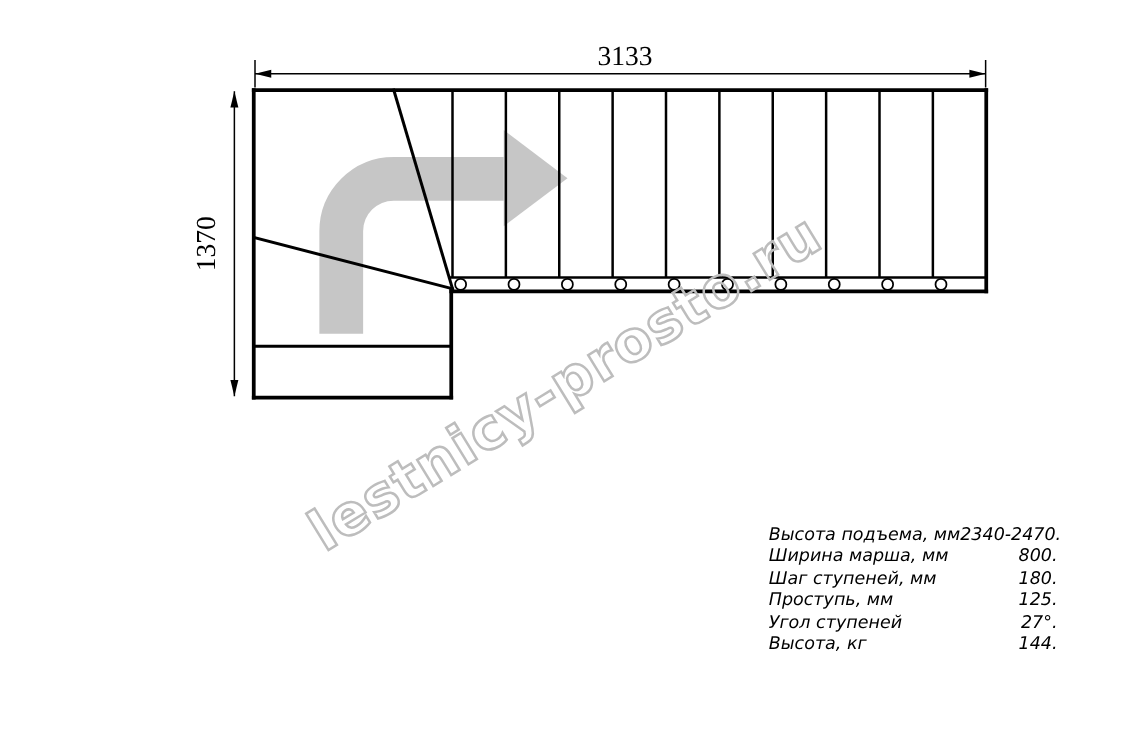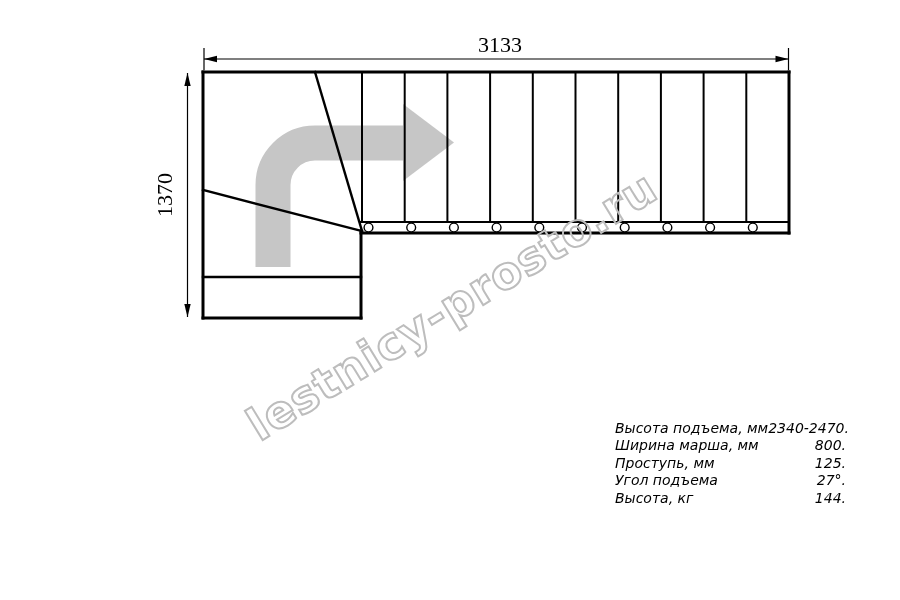--- a/index.html
+++ b/index.html
@@ -126,24 +126,28 @@
 <div class="specs">
   <div class="spec-row">
     <span class="spec-label">Высота подъема, мм</span>
     <span class="spec-value">2340-2470.</span>
   </div>
   <div class="spec-row">
     <span class="spec-label">Ширина марша, мм</span>
     <span class="spec-value">800.</span>
   </div>
   <div class="spec-row">
+    <span class="spec-label">Шаг ступеней, мм</span>
+    <span class="spec-value">180.</span>
+  </div>
+  <div class="spec-row">
     <span class="spec-label">Проступь, мм</span>
     <span class="spec-value">125.</span>
   </div>
   <div class="spec-row">
-    <span class="spec-label">Угол подъема</span>
+    <span class="spec-label">Угол ступеней</span>
     <span class="spec-value">27°.</span>
   </div>
   <div class="spec-row">
     <span class="spec-label">Высота, кг</span>
     <span class="spec-value">144.</span>
   </div>
 </div>
 
 </body></html>

